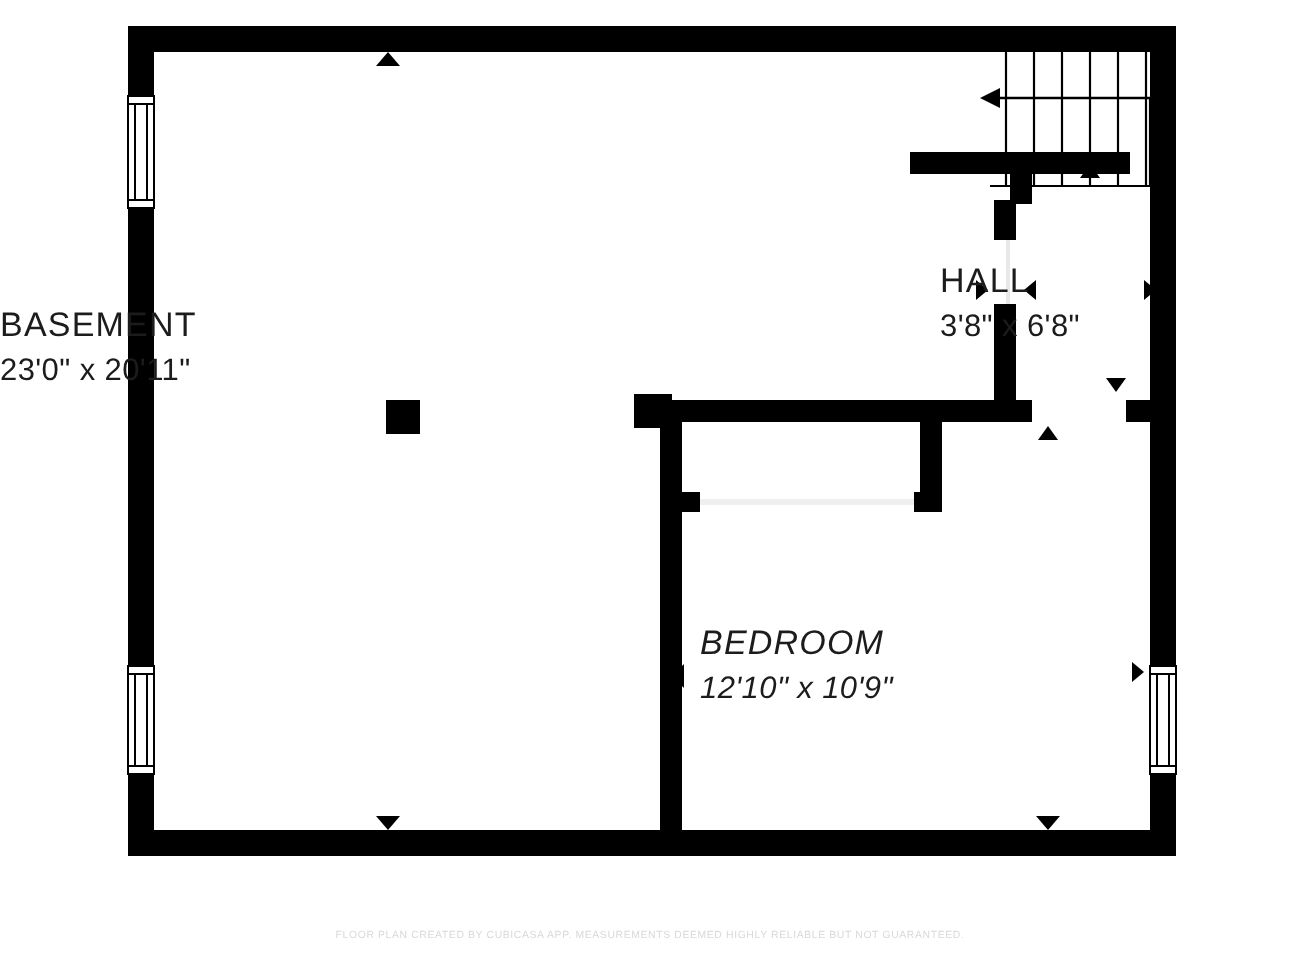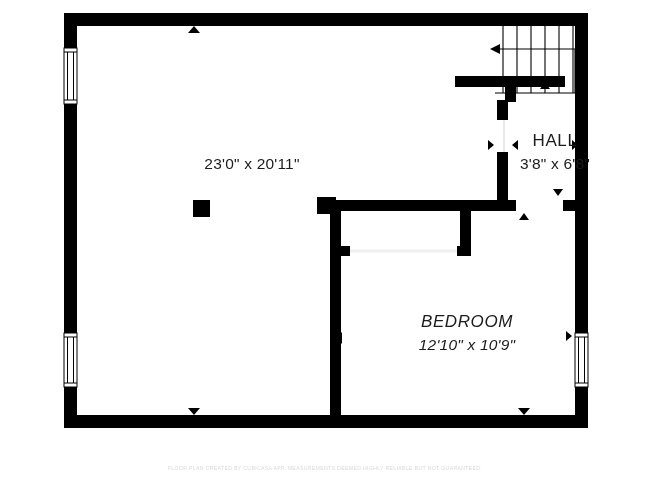--- a/index.html
+++ b/index.html
@@ -22,21 +22,20 @@
   #plan-svg {
     position: absolute;
     left: 0;
     top: 0;
     width: 650px;
     height: 488px;
     display: block;
   }
   .room-label {
     position: absolute;
-    text-align: center;
     color: #1a1a1a;
     line-height: 1.28;
     white-space: nowrap;
     user-select: none;
   }
   .room-label .rl-name {
     display: block;
     font-size: 17px;
     letter-spacing: 0.6px;
     font-weight: 400;
@@ -200,20 +199,21 @@
       <polygon points="558,196 563,189 553,189"></polygon>
       <polygon points="524,213 529,220 519,220"></polygon>
       <polygon points="572,336 566,331 566,341"></polygon>
     </g>
 
     <rect x="193" y="200" width="17" height="17" fill="#000000"></rect>
 
   </svg>
 
   <div class="room-label" id="label-basement">
+    <span class="rl-name">BASEMENT</span>
     <span class="rl-dims">23'0" x 20'11"</span>
   </div>
 
   <div class="room-label" id="label-hall">
     <span class="rl-name">HALL</span>
     <span class="rl-dims">3'8" x 6'8"</span>
   </div>
 
   <div class="room-label" id="label-bedroom">
     <span class="rl-name">BEDROOM</span>

